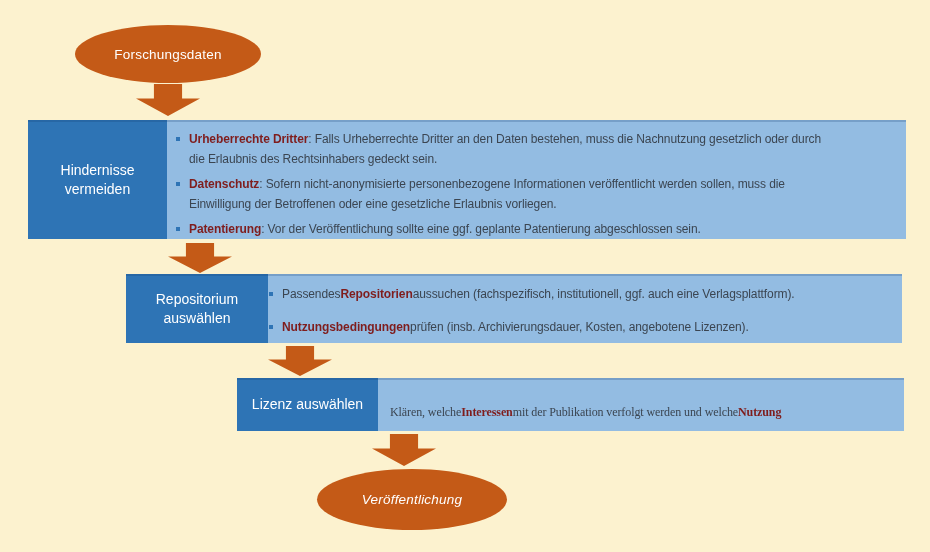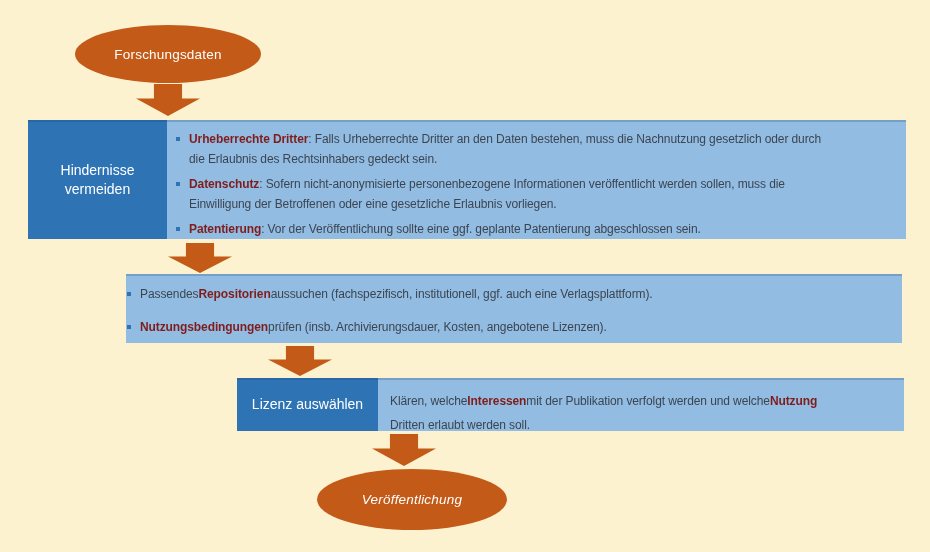--- a/index.html
+++ b/index.html
@@ -75,21 +75,21 @@
   .step-body {
     flex: 1 1 auto;
     box-sizing: border-box;
     color: #3B4551;
     font-size: 12px;
     letter-spacing: -0.1px;
     overflow: hidden;
   }
   #step-1 .step-body { padding: 9px 6px 0 9px; }
   #step-2 .step-body { padding: 10px 6px 8px 1px; }
-  #step-3 .step-body { padding: 11px 6px 0 12px; }
+  #step-3 .step-body { padding: 22px 6px 0 12px; font-family: Liberation Serif, serif; }
 
   .item { margin: 0; }
   #step-1 .item { margin-bottom: 5px; }
   #step-2 .item { margin-bottom: 13px; }
 
   .line {
     display: flex;
     align-items: flex-start;
     white-space: nowrap;
     line-height: 20px;
@@ -150,20 +150,21 @@
             <span class="seg bold">Patentierung</span>
             <span class="seg">: Vor der Veröffentlichung sollte eine ggf. geplante Patentierung abgeschlossen sein.</span>
           </div>
         </div>
       </div>
   </div>
 
   <div class="arrow" id="arrow-2"></div>
 
   <div class="step" id="step-2">
+    <div class="step-header">Repositorium auswählen</div>
     <div class="step-body">
         <div class="item">
           <div class="line">
             <span class="marker"></span>
             <span class="seg">Passendes </span>
             <span class="seg bold">Repositorien</span>
             <span class="seg"> aussuchen (fachspezifisch, institutionell, ggf. auch eine Verlagsplattform).</span>
           </div>
         </div>
         <div class="item">

